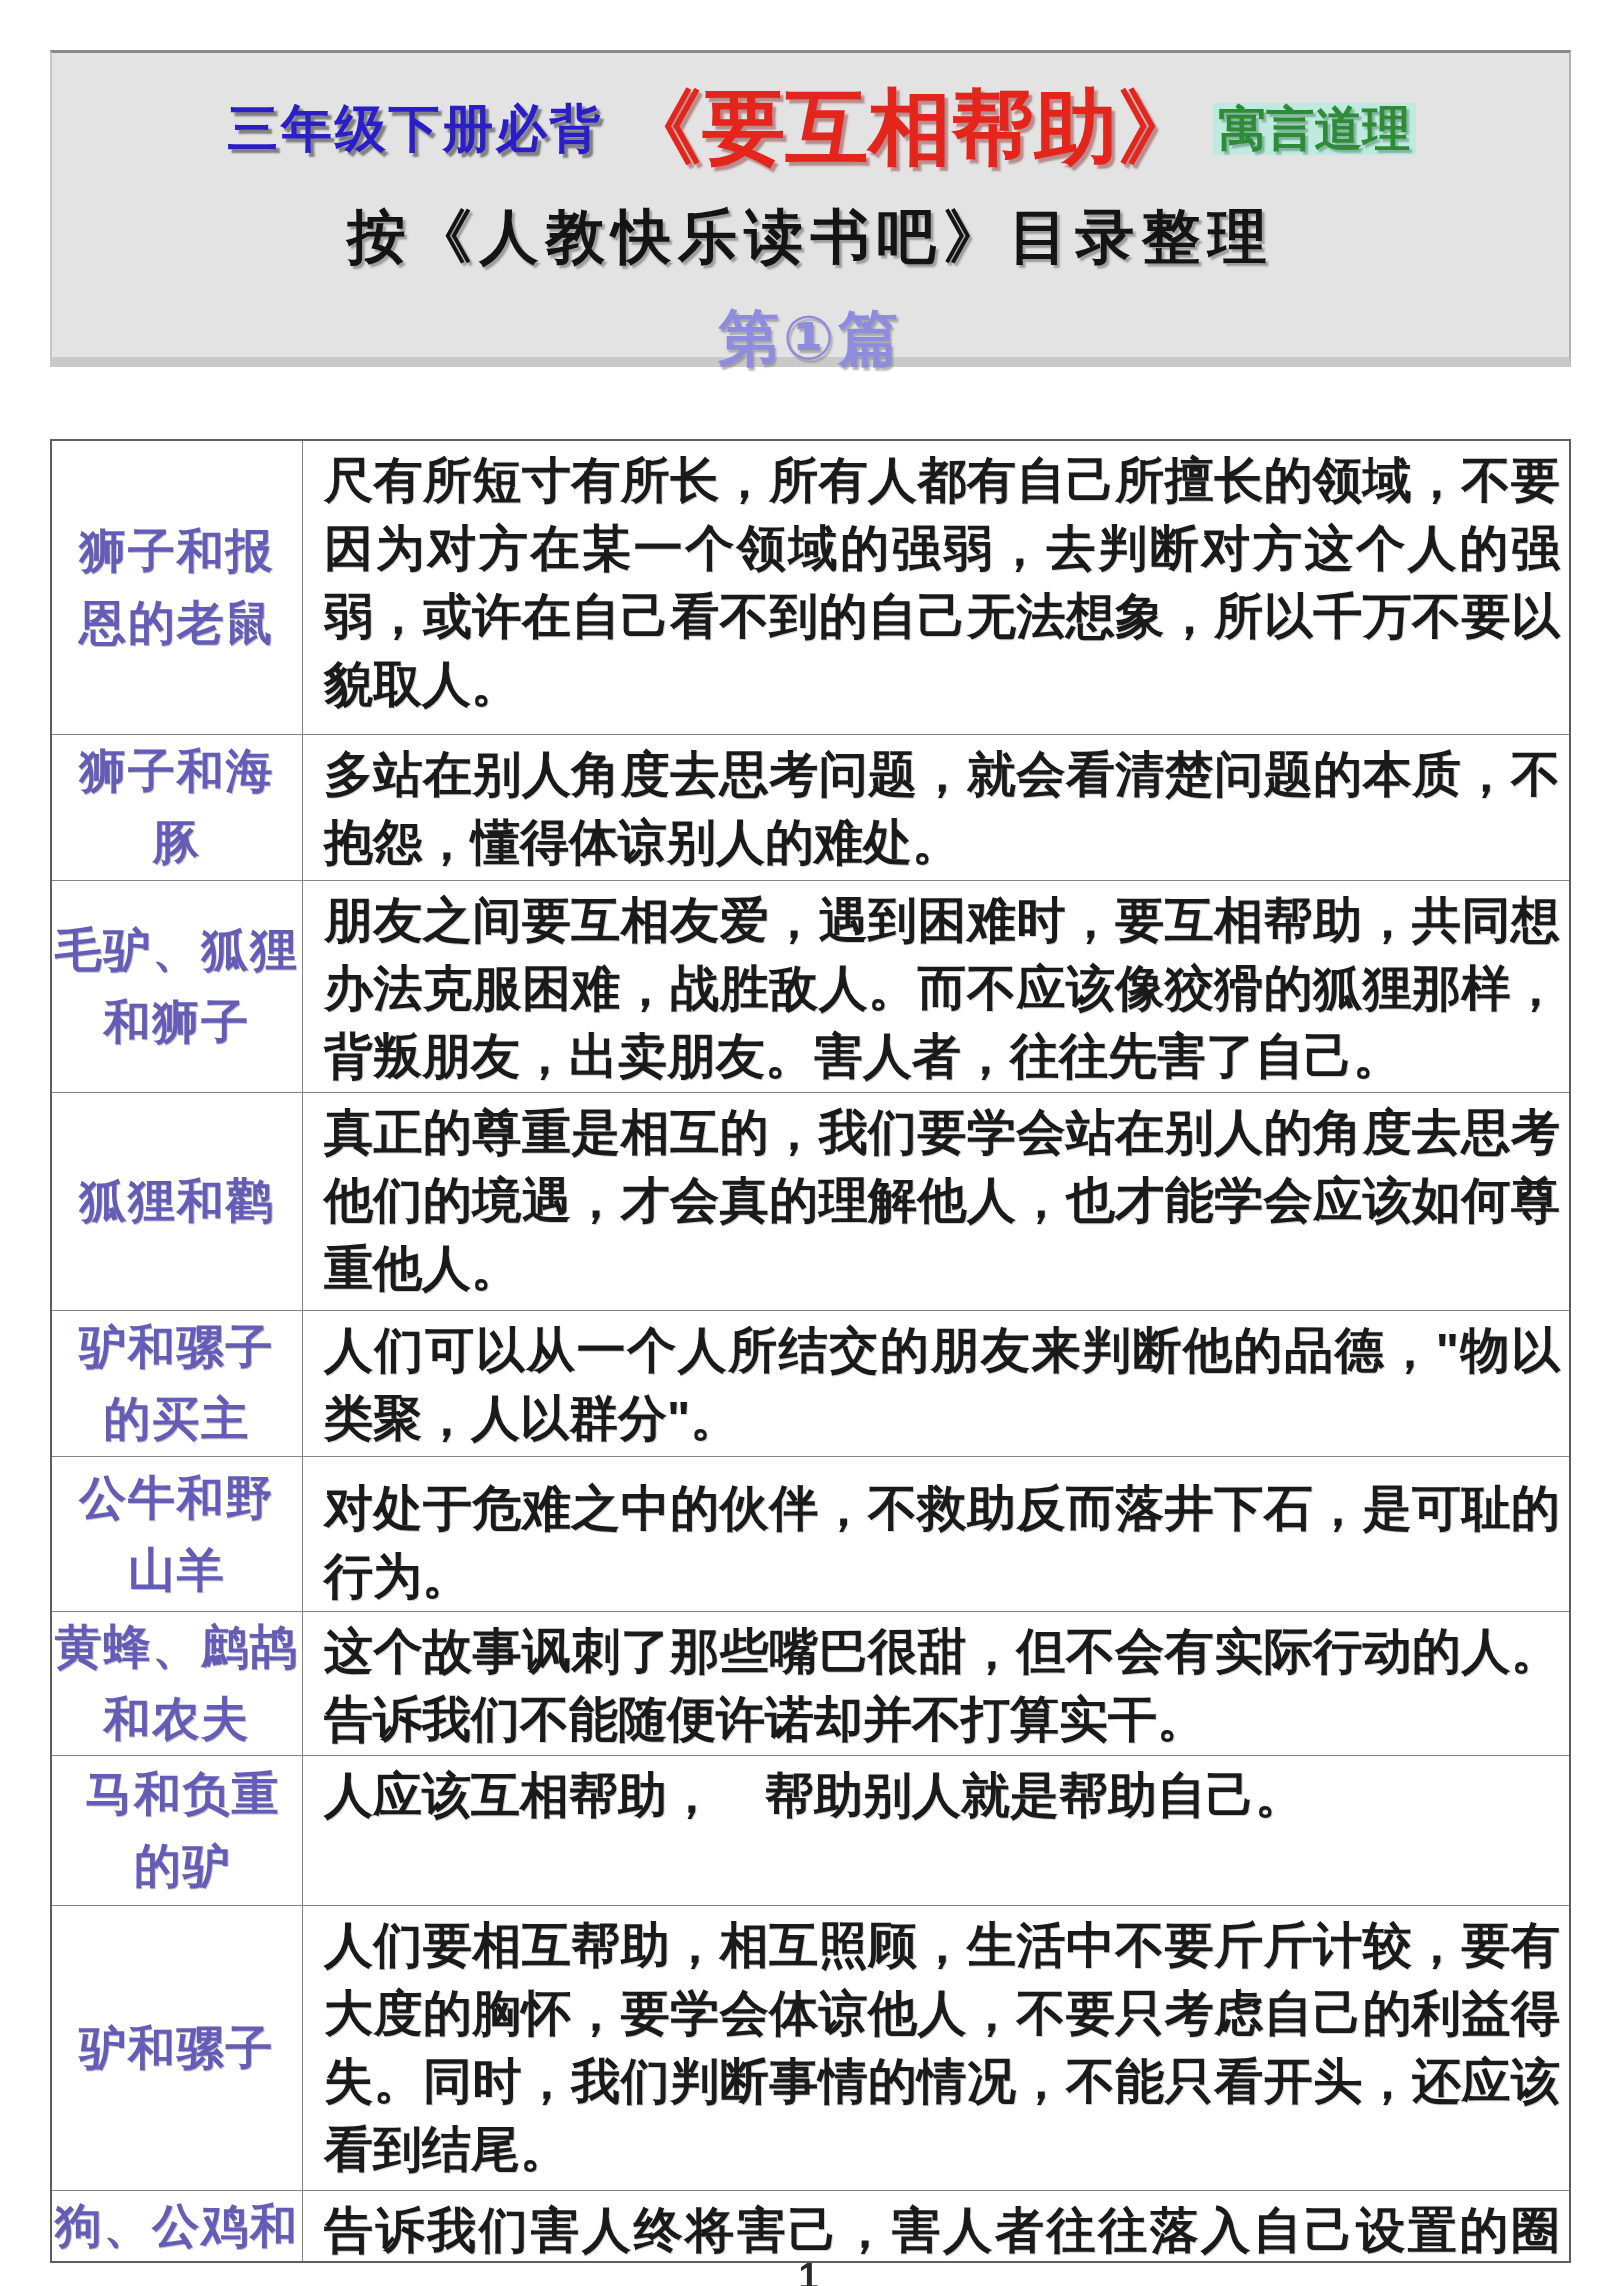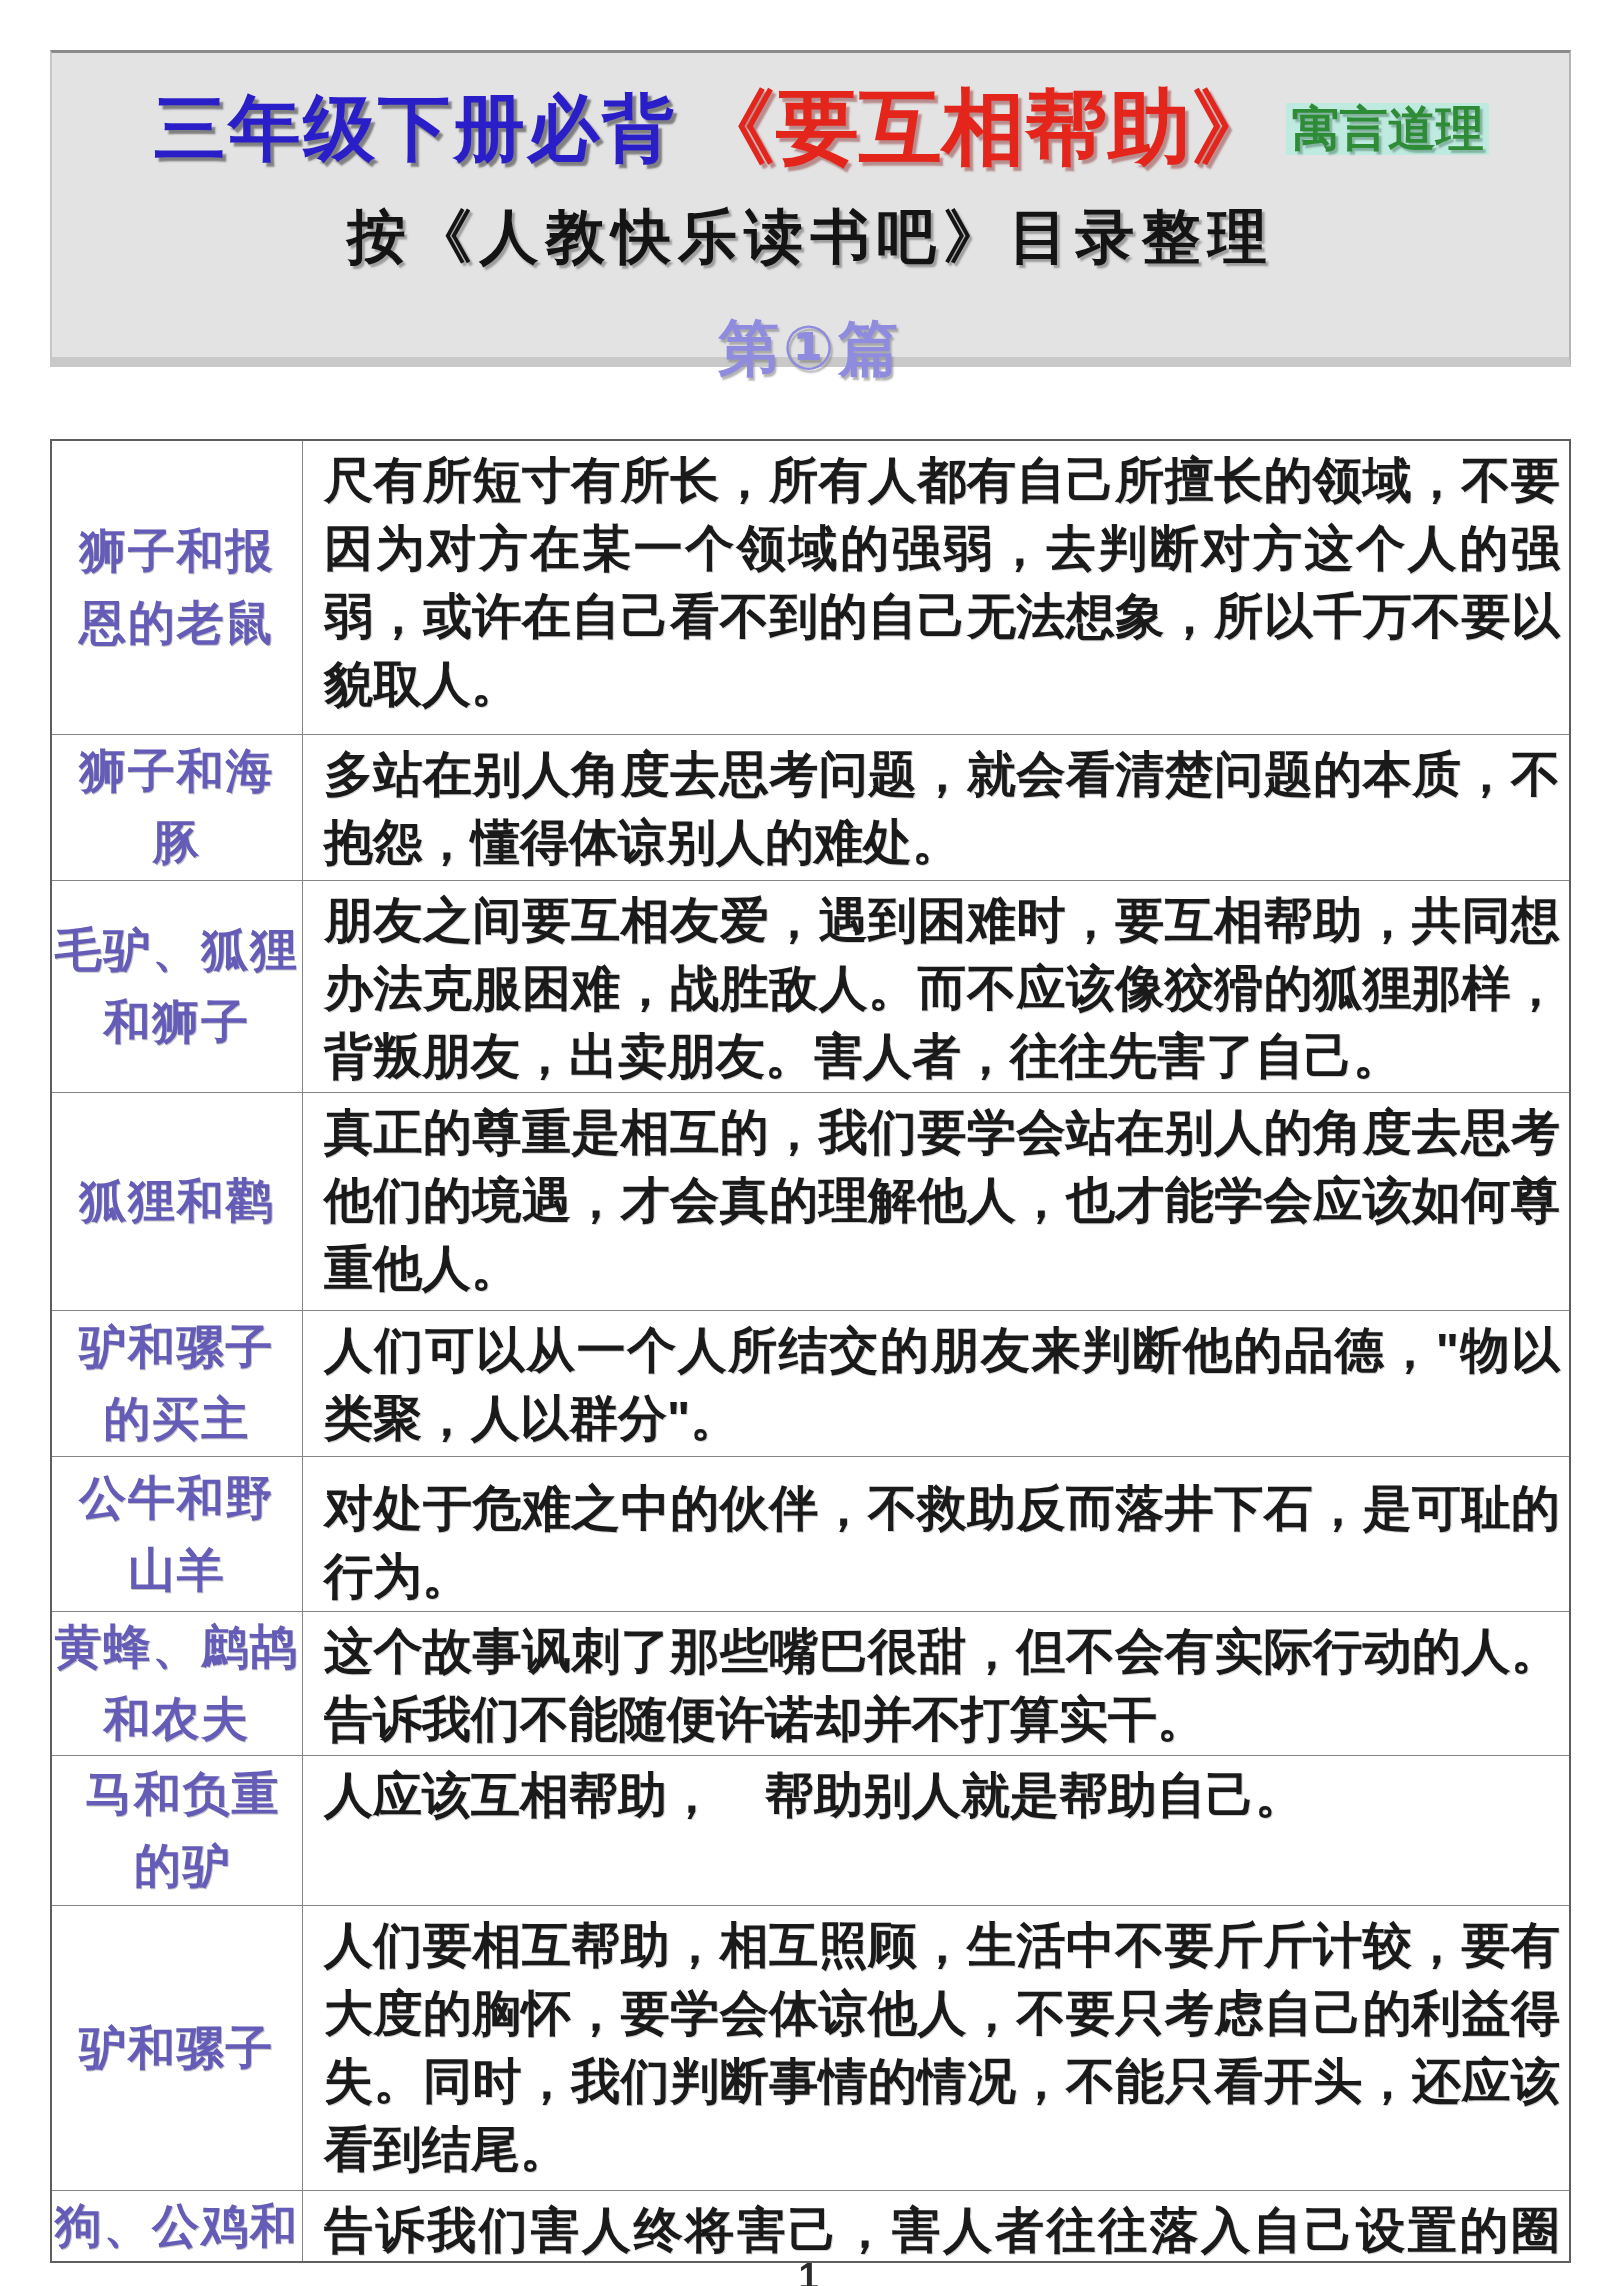--- a/index.html
+++ b/index.html
@@ -16,41 +16,41 @@
     background:#e3e3e3;
     border-top:3.6px solid #8a8a8a;
     border-left:2.7px solid #c6c6c6;
     border-right:2.7px solid #b4b4b4;
     border-bottom:10.8px solid #c9c9c9;
     display:flex;flex-direction:column;align-items:center;
     padding-top:20px;
   }
   .title-line1{display:flex;align-items:center;white-space:nowrap;}
   .t1{
-    font-size:72px;font-weight:bold;color:var(--grade_label);
+    font-size:51px;font-weight:bold;color:var(--grade_label);
     letter-spacing:2.7px;text-shadow:3.6px 3.6px 1.8px rgba(110,110,110,0.85);margin-left:22px;
   }
   .t2{
     font-size:83px;font-weight:bold;color:var(--book_title);
     margin:0 12.6px 0 16px;text-shadow:3.6px 3.6px 1.8px rgba(150,70,70,0.55);
   }
   .t3{
     font-size:48px;font-weight:bold;color:var(--topic_label);
     background:var(--topic_label_bg);
     padding:0 5.4px;line-height:1.1;
     text-shadow:2.7px 2.7px 1.8px rgba(90,140,120,0.6);
   }
   .title-line2{
     margin-top:12.6px;
     font-size:59px;font-weight:bold;color:#141414;
     letter-spacing:7.2px;
     text-shadow:2.7px 2.7px 1.8px rgba(140,140,140,0.8);
   }
   .title-line3{
-    margin-top:30px;
+    margin-top:20px;
     font-size:61px;font-weight:bold;color:var(--part_label);
     letter-spacing:3.6px;
     text-shadow:1.8px 2.7px 1.8px rgba(130,130,130,0.6);
   }
   table.fable-table{
     position:absolute;left:50px;top:439px;width:1521px;
     border-collapse:collapse;table-layout:fixed;
     background:#fff;
     border:2.7px solid #5e5e5e;
   }

